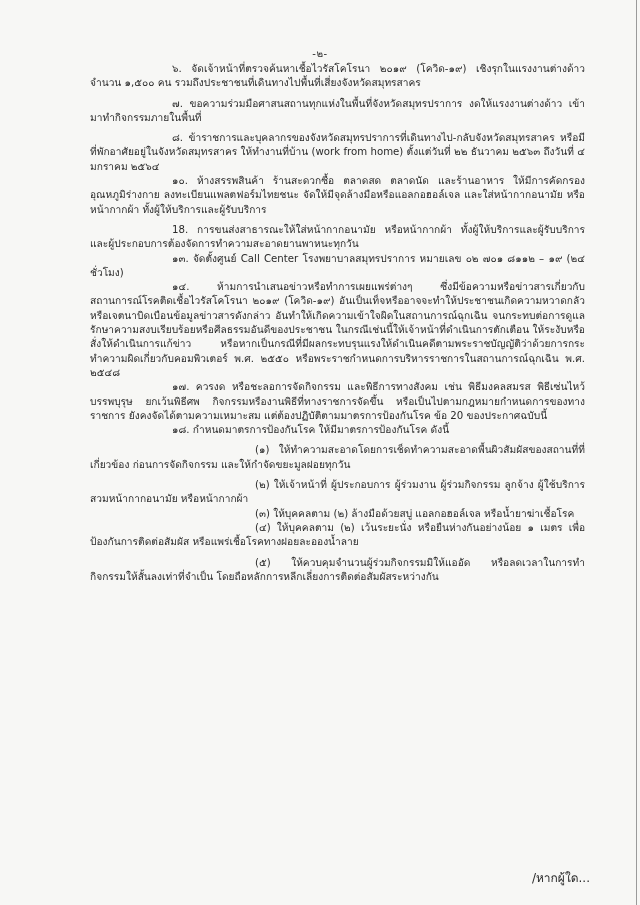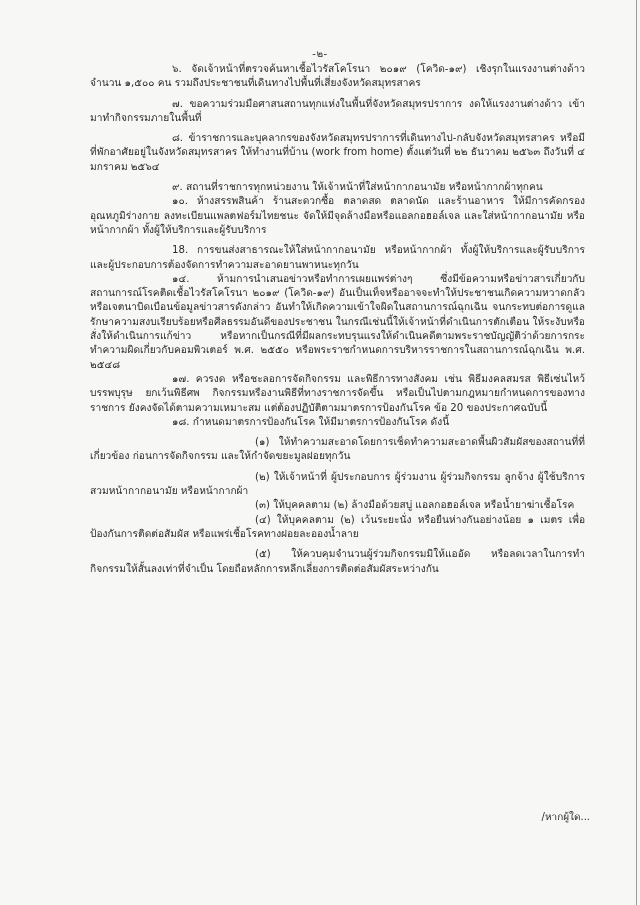--- a/index.html
+++ b/index.html
@@ -25,39 +25,39 @@
   .body-text {
     position: absolute; top: 62px; left: 90px; width: 495px;
     font-size: 10.2px; line-height: 14.3px;
   }
   .para { margin: 0; text-align: justify; text-align-last: left; }
   .indent-1 { text-indent: 82px; }
   .indent-2 { text-indent: 165px; }
   .gap-small { margin-top: 6px; }
   .gap-med { }
   .continue {
-    position: absolute; top: 809px; left: 0; width: 590px;
-    text-align: right; font-size: 10px;
+    position: absolute; top: 868px; left: 0; width: 590px;
+    text-align: right; font-size: 12px;
   }
 </style>
 </head>
 <body>
 
 <div class="page">
   <div class="right-edge"></div>
 
   <div class="page-number">-๒-</div>
 
   <div class="body-text">
     <p class="para indent-1">๖. จัดเจ้าหน้าที่ตรวจค้นหาเชื้อไวรัสโคโรนา ๒๐๑๙ (โควิด-๑๙) เชิงรุกในแรงงานต่างด้าว จำนวน ๑,๕๐๐ คน รวมถึงประชาชนที่เดินทางไปพื้นที่เสี่ยงจังหวัดสมุทรสาคร</p>
     <p class="para indent-1 gap-small">๗. ขอความร่วมมือศาสนสถานทุกแห่งในพื้นที่จังหวัดสมุทรปราการ งดให้แรงงานต่างด้าว เข้ามาทำกิจกรรมภายในพื้นที่</p>
     <p class="para indent-1 gap-small">๘. ข้าราชการและบุคลากรของจังหวัดสมุทรปราการที่เดินทางไป-กลับจังหวัดสมุทรสาคร หรือมีที่พักอาศัยอยู่ในจังหวัดสมุทรสาคร ให้ทำงานที่บ้าน (work from home) ตั้งแต่วันที่ ๒๒ ธันวาคม ๒๕๖๓ ถึงวันที่ ๔ มกราคม ๒๕๖๔</p>
-    <p class="para indent-1 gap-small">๙. สถานที่ราชการทุกหน่วยงาน ให้เจ้าหน้าที่ใส่หน้ากากอนามัย หรือหน้ากากผ้าทุกคน</p>
     <p class="para indent-1">๑๐. ห้างสรรพสินค้า ร้านสะดวกซื้อ ตลาดสด ตลาดนัด และร้านอาหาร ให้มีการคัดกรองอุณหภูมิร่างกาย ลงทะเบียนแพลตฟอร์มไทยชนะ จัดให้มีจุดล้างมือหรือแอลกอฮอล์เจล และใส่หน้ากากอนามัย หรือหน้ากากผ้า ทั้งผู้ให้บริการและผู้รับบริการ</p>
     <p class="para indent-1 gap-small">18. การขนส่งสาธารณะให้ใส่หน้ากากอนามัย หรือหน้ากากผ้า ทั้งผู้ให้บริการและผู้รับบริการ และผู้ประกอบการต้องจัดการทำความสะอาดยานพาหนะทุกวัน</p>
+    <p class="para indent-1">๑๓. จัดตั้งศูนย์ Call Center โรงพยาบาลสมุทรปราการ หมายเลข ๐๒ ๗๐๑ ๘๑๑๒ – ๑๙ (๒๔ ชั่วโมง)</p>
     <p class="para indent-1">๑๔. ห้ามการนำเสนอข่าวหรือทำการเผยแพร่ต่างๆ ซึ่งมีข้อความหรือข่าวสารเกี่ยวกับสถานการณ์โรคติดเชื้อไวรัสโคโรนา ๒๐๑๙ (โควิด-๑๙) อันเป็นเท็จหรืออาจจะทำให้ประชาชนเกิดความหวาดกลัว หรือเจตนาบิดเบือนข้อมูลข่าวสารดังกล่าว อันทำให้เกิดความเข้าใจผิดในสถานการณ์ฉุกเฉิน จนกระทบต่อการดูแลรักษาความสงบเรียบร้อยหรือศีลธรรมอันดีของประชาชน ในกรณีเช่นนี้ให้เจ้าหน้าที่ดำเนินการตักเตือน ให้ระงับหรือสั่งให้ดำเนินการแก้ข่าว หรือหากเป็นกรณีที่มีผลกระทบรุนแรงให้ดำเนินคดีตามพระราชบัญญัติว่าด้วยการกระทำความผิดเกี่ยวกับคอมพิวเตอร์ พ.ศ. ๒๕๕๐ หรือพระราชกำหนดการบริหารราชการในสถานการณ์ฉุกเฉิน พ.ศ. ๒๕๔๘</p>
     <p class="para indent-1">๑๗. ควรงด หรือชะลอการจัดกิจกรรม และพิธีการทางสังคม เช่น พิธีมงคลสมรส พิธีเซ่นไหว้บรรพบุรุษ ยกเว้นพิธีศพ กิจกรรมหรืองานพิธีที่ทางราชการจัดขึ้น หรือเป็นไปตามกฎหมายกำหนดการของทางราชการ ยังคงจัดได้ตามความเหมาะสม แต่ต้องปฏิบัติตามมาตรการป้องกันโรค ข้อ 20 ของประกาศฉบับนี้</p>
     <p class="para indent-1">๑๘. กำหนดมาตรการป้องกันโรค ให้มีมาตรการป้องกันโรค ดังนี้</p>
     <p class="para indent-2 gap-small">(๑) ให้ทำความสะอาดโดยการเช็ดทำความสะอาดพื้นผิวสัมผัสของสถานที่ที่เกี่ยวข้อง ก่อนการจัดกิจกรรม และให้กำจัดขยะมูลฝอยทุกวัน</p>
     <p class="para indent-2 gap-small">(๒) ให้เจ้าหน้าที่ ผู้ประกอบการ ผู้ร่วมงาน ผู้ร่วมกิจกรรม ลูกจ้าง ผู้ใช้บริการ สวมหน้ากากอนามัย หรือหน้ากากผ้า</p>
     <p class="para indent-2 gap-med">(๓) ให้บุคคลตาม (๒) ล้างมือด้วยสบู่ แอลกอฮอล์เจล หรือน้ำยาฆ่าเชื้อโรค</p>
     <p class="para indent-2">(๔) ให้บุคคลตาม (๒) เว้นระยะนั่ง หรือยืนห่างกันอย่างน้อย ๑ เมตร เพื่อป้องกันการติดต่อสัมผัส หรือแพร่เชื้อโรคทางฝอยละอองน้ำลาย</p>
     <p class="para indent-2 gap-small">(๕) ให้ควบคุมจำนวนผู้ร่วมกิจกรรมมิให้แออัด หรือลดเวลาในการทำกิจกรรมให้สั้นลงเท่าที่จำเป็น โดยถือหลักการหลีกเลี่ยงการติดต่อสัมผัสระหว่างกัน</p>
   </div>
 

